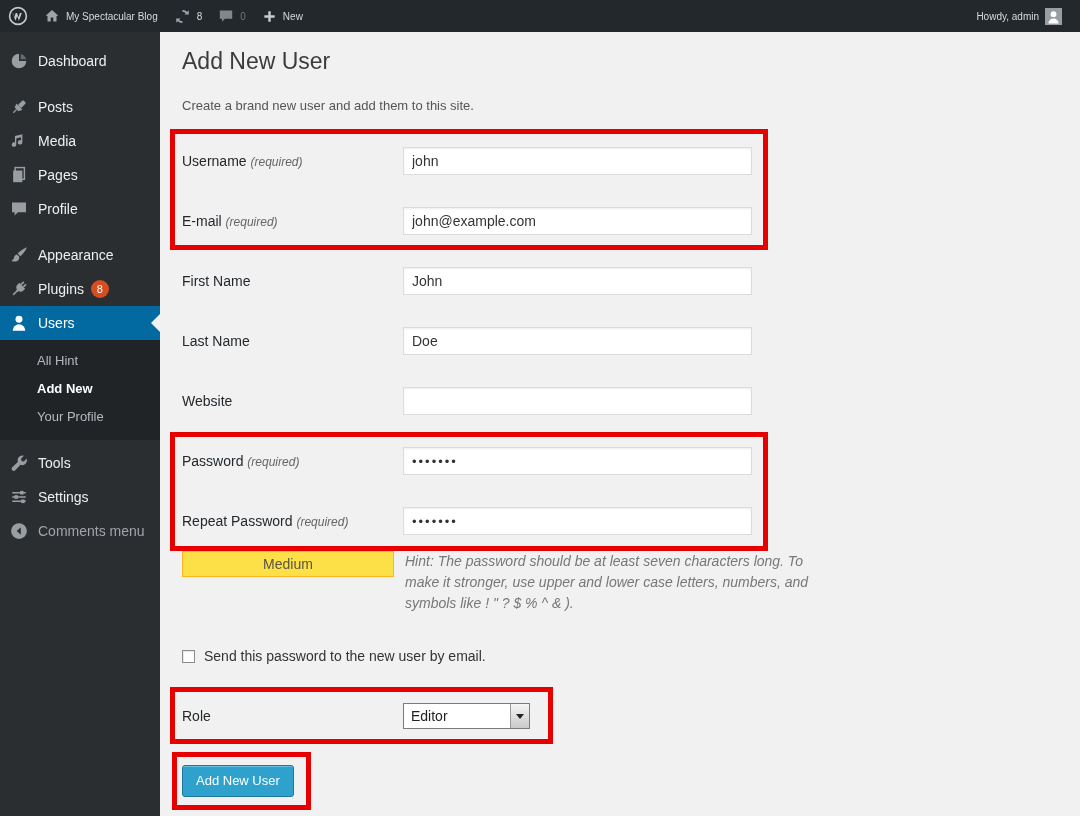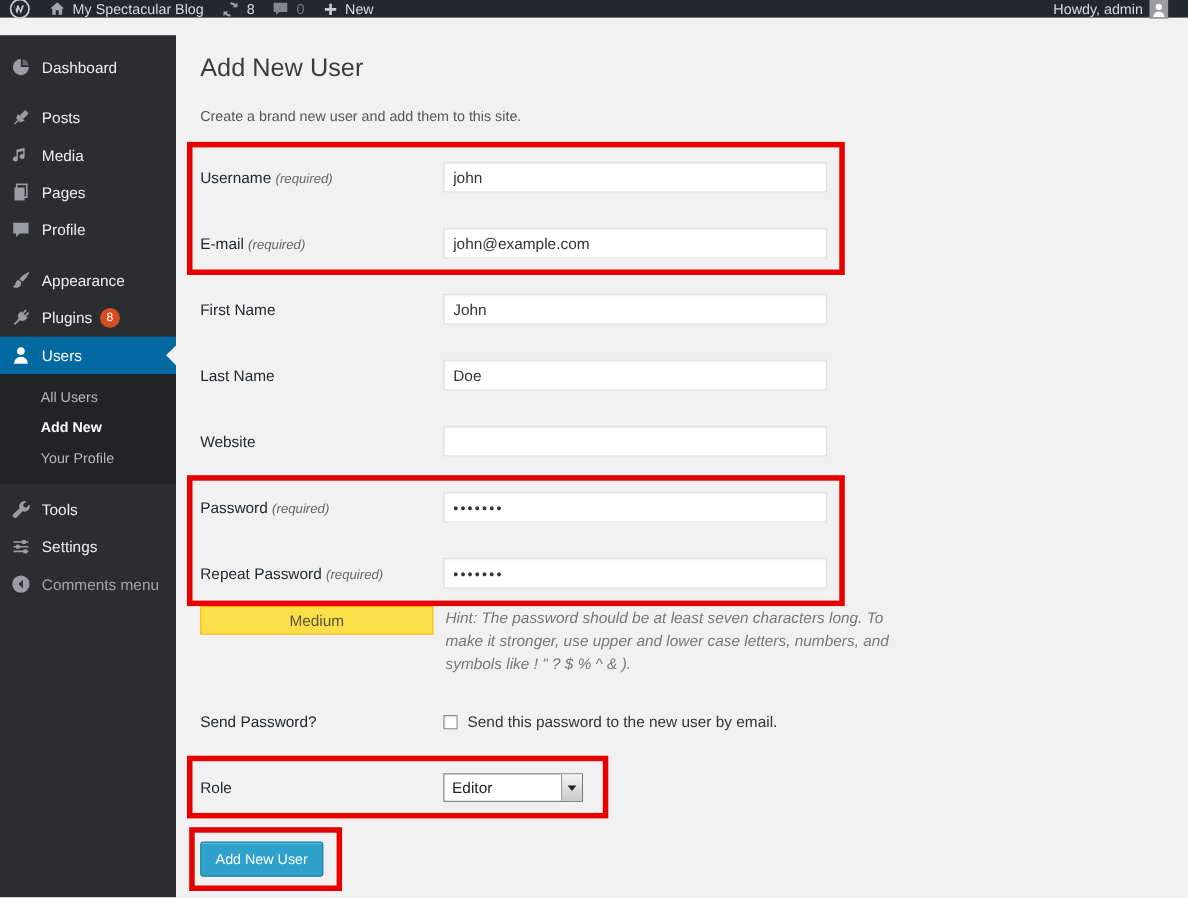--- a/index.html
+++ b/index.html
@@ -1,22 +1,22 @@
 <!DOCTYPE html>
 <html><head>
 <meta charset="utf-8">
 <style>
   * { margin:0; padding:0; box-sizing:border-box; }
   html,body { width:1080px; height:816px; }
   body { font-family:"Liberation Sans", sans-serif; background:#f1f1f1; }
   .screen { position:relative; width:1080px; height:816px; overflow:hidden; background:#f1f1f1; }
 
   
-  .adminbar { position:absolute; top:0; left:0; width:1080px; height:16px; background:#23282d;
-    display:flex; align-items:center; color:#eee; font-size:13px; z-index:40; }
+  .adminbar { position:absolute; top:0; left:0; width:1080px; height:32px; background:#23282d;
+    display:flex; align-items:flex-end; color:#eee; font-size:10px; z-index:40; }
   .ab-item { display:flex; align-items:center; gap:6px; padding:0 8px; height:32px; color:#d7dade; cursor:pointer; }
   .ab-item svg { display:block; }
   .ab-icon { color:#a0a5aa; }
   .ab-count-dim { color:#72777c; }
   .ab-spacer { flex:1; }
   .ab-right { display:flex; align-items:center; gap:8px; padding-right:10px; }
   .avatar { width:17px; height:17px; background:#8d9196; position:relative; overflow:hidden; }
   .avatar svg { display:block; }
 
   
@@ -226,21 +226,21 @@
         <svg width="18" height="18" viewBox="0 0 16 16">
             <circle cx="8" cy="4.6" r="3.1" fill="currentColor"></circle>
             <path d="M2.4 14.8a5.6 5.6 0 0 1 11.2 0z" fill="currentColor"></path>
           </svg>
       </span>
       <span>Users</span>
       <span class="active-arrow"></span>
     </div>
 
     <div class="submenu">
-      <div class="submenu-item">All Users</div>
+      <div class="submenu-item">All Hint</div>
       <div class="submenu-item current">Add New</div>
       <div class="submenu-item">Your Profile</div>
     </div>
 
     <div class="menu-item" style="margin-top:6px;">
       <span class="mi-icon">
         <svg width="18" height="18" viewBox="0 0 16 16">
             <path d="M14.9 4.1a4.3 4.3 0 0 1-5.6 5.5l-4.6 4.9a1.9 1.9 0 0 1-2.7-2.7l4.9-4.6a4.3 4.3 0 0 1 5.5-5.6L9.8 4.2l.5 2 2 .5z" fill="currentColor"></path>
           </svg>
       </span>
@@ -338,23 +338,20 @@
 
       <div class="strength-row">
         <div class="th"></div>
         <div class="strength-cell">
           <div class="pass-meter">Medium</div>
           <div class="hint">Hint: The password should be at least seven characters long. To make it stronger, use upper and lower case letters, numbers, and symbols like ! " ? $ % ^ &amp; ).</div>
         </div>
       </div>
 
       <div class="form-row" style="min-height:62px;">
-        <div class="th">
-          <span>Send Password?</span>
-        </div>
         <span class="checkbox"></span>
         <span class="cb-label">Send this password to the new user by email.</span>
       </div>
 
       <div class="form-row" style="min-height:58px;">
         <div class="th">
           <span>Role</span>
         </div>
         <div class="select">
           <span class="val">Editor</span>

